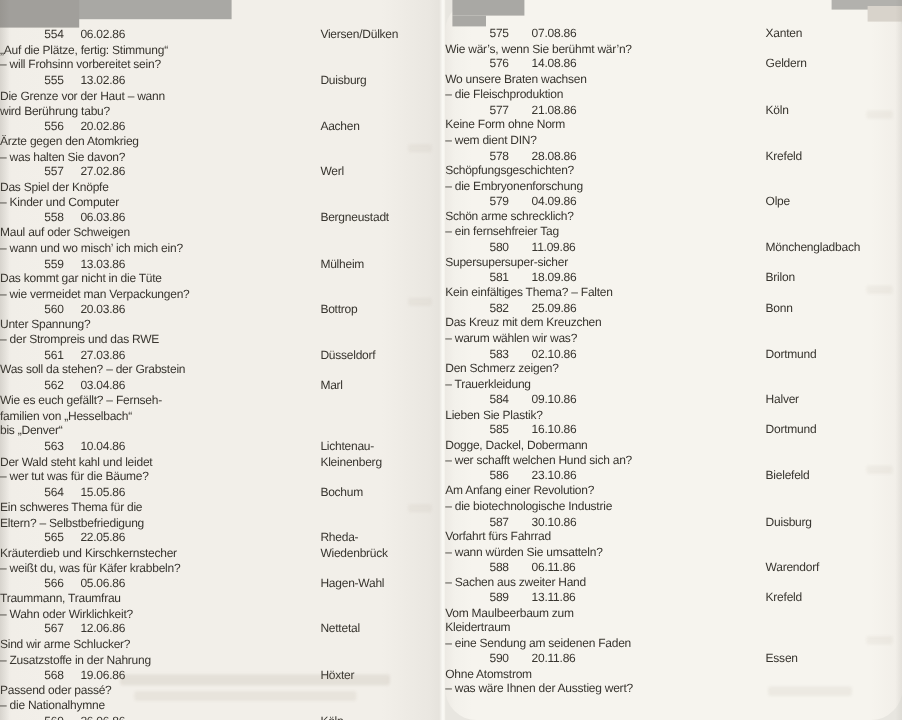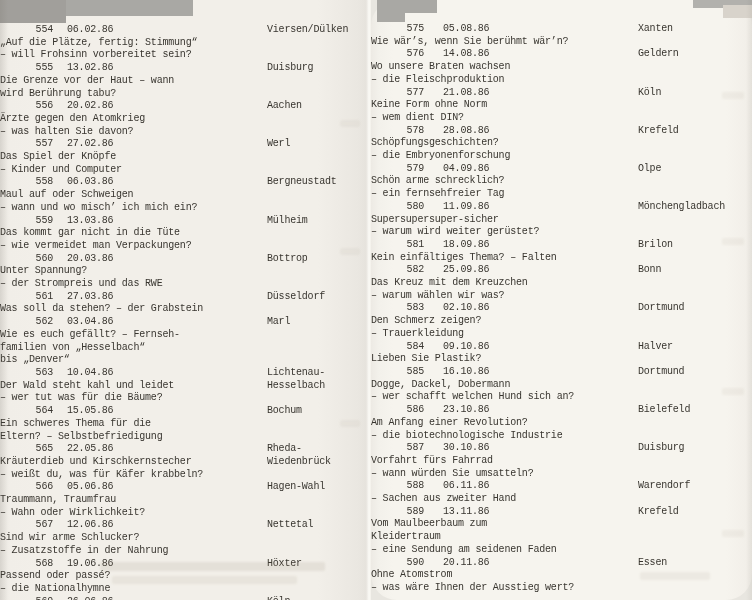--- a/index.html
+++ b/index.html
@@ -6,21 +6,21 @@
     --paper-left:#f2efe9;
     --paper-right:#f6f4ee;
     --ink:#38352f;
     --sep:#403e3a;
     --mark:#a9a8a4;
     --mark-dark:#a19f9b;
   }
   html,body{margin:0;padding:0;background:#e8e6e0;}
   .screenshot{
     position:relative;width:752px;height:600px;overflow:hidden;
-    font-family:Liberation Mono, monospace;
+    font-family:Liberation Sans, sans-serif;
     color:var(--ink);
   }
   .page{position:absolute;top:0;height:600px;}
   .page-left{
     left:0;width:371px;
     background:linear-gradient(90deg,#e9e6e0 0px,#f1eee8 10px,var(--paper-left) 40px,var(--paper-left) 318px,#eae7e1 358px,#e6e3dd 366px,#fbfaf6 369px,#f3f1ea 371px);
   }
   .page-right{
     left:371px;width:381px;
     background:linear-gradient(90deg,#edeae4 0px,#f3f1eb 8px,var(--paper-right) 22px,var(--paper-right) 355px,#f2efe9 375px,#eeebe5 381px);
@@ -69,21 +69,21 @@
             <div>Bottrop</div>
           </span></div>
         <div class="entry"><span class="col-num">561</span><span class="col-date">27.03.86</span><span class="col-text"><div>Was soll da stehen? – der Grabstein</div></span><span class="col-city">
             <div>Düsseldorf</div>
           </span></div>
         <div class="entry"><span class="col-num">562</span><span class="col-date">03.04.86</span><span class="col-text"><div>Wie es euch gefällt? – Fernseh-</div><div>familien von „Hesselbach“</div><div>bis „Denver“</div></span><span class="col-city">
             <div>Marl</div>
           </span></div>
         <div class="entry"><span class="col-num">563</span><span class="col-date">10.04.86</span><span class="col-text"><div>Der Wald steht kahl und leidet</div><div>– wer tut was für die Bäume?</div></span><span class="col-city">
             <div>Lichtenau-</div>
-            <div>Hesselbach</div>
+            <div>Kleinenberg</div>
           </span></div>
         <div class="entry"><span class="col-num">564</span><span class="col-date">15.05.86</span><span class="col-text"><div>Ein schweres Thema für die</div><div>Eltern? – Selbstbefriedigung</div></span><span class="col-city">
             <div>Bochum</div>
           </span></div>
         <div class="entry"><span class="col-num">565</span><span class="col-date">22.05.86</span><span class="col-text"><div>Kräuterdieb und Kirschkernstecher</div><div>– weißt du, was für Käfer krabbeln?</div></span><span class="col-city">
             <div>Rheda-</div>
             <div>Wiedenbrück</div>
           </span></div>
         <div class="entry"><span class="col-num">566</span><span class="col-date">05.06.86</span><span class="col-text"><div>Traummann, Traumfrau</div><div>– Wahn oder Wirklichkeit?</div></span><span class="col-city">
             <div>Hagen-Wahl</div>
@@ -99,36 +99,36 @@
           <span class="col-date">26.06.86</span>
           <span class="col-city">
             <div>Köln</div>
           </span>
         </div>
       </div>
   </div>
 
   <div class="page page-right">
     <div class="entries" id="right-entries">
-        <div class="entry"><span class="col-num">575</span><span class="col-date">05.08.86</span><span class="col-text"><div>Wie wär’s, wenn Sie berühmt wär’n?</div></span><span class="col-city">
+        <div class="entry"><span class="col-num">575</span><span class="col-date">07.08.86</span><span class="col-text"><div>Wie wär’s, wenn Sie berühmt wär’n?</div></span><span class="col-city">
             <div>Xanten</div>
           </span></div>
         <div class="entry"><span class="col-num">576</span><span class="col-date">14.08.86</span><span class="col-text"><div>Wo unsere Braten wachsen</div><div>– die Fleischproduktion</div></span><span class="col-city">
             <div>Geldern</div>
           </span></div>
         <div class="entry"><span class="col-num">577</span><span class="col-date">21.08.86</span><span class="col-text"><div>Keine Form ohne Norm</div><div>– wem dient DIN?</div></span><span class="col-city">
             <div>Köln</div>
           </span></div>
         <div class="entry"><span class="col-num">578</span><span class="col-date">28.08.86</span><span class="col-text"><div>Schöpfungsgeschichten?</div><div>– die Embryonenforschung</div></span><span class="col-city">
             <div>Krefeld</div>
           </span></div>
         <div class="entry"><span class="col-num">579</span><span class="col-date">04.09.86</span><span class="col-text"><div>Schön arme schrecklich?</div><div>– ein fernsehfreier Tag</div></span><span class="col-city">
             <div>Olpe</div>
           </span></div>
-        <div class="entry"><span class="col-num">580</span><span class="col-date">11.09.86</span><span class="col-text"><div>Supersupersuper-sicher</div><div>– warum wird weiter gerüstet?</div></span><span class="col-city">
+        <div class="entry"><span class="col-num">580</span><span class="col-date">11.09.86</span><span class="col-text"><div>Supersupersuper-sicher</div></span><span class="col-city">
             <div>Mönchengladbach</div>
           </span></div>
         <div class="entry"><span class="col-num">581</span><span class="col-date">18.09.86</span><span class="col-text"><div>Kein einfältiges Thema? – Falten</div></span><span class="col-city">
             <div>Brilon</div>
           </span></div>
         <div class="entry"><span class="col-num">582</span><span class="col-date">25.09.86</span><span class="col-text"><div>Das Kreuz mit dem Kreuzchen</div><div>– warum wählen wir was?</div></span><span class="col-city">
             <div>Bonn</div>
           </span></div>
         <div class="entry"><span class="col-num">583</span><span class="col-date">02.10.86</span><span class="col-text"><div>Den Schmerz zeigen?</div><div>– Trauerkleidung</div></span><span class="col-city">
             <div>Dortmund</div>

